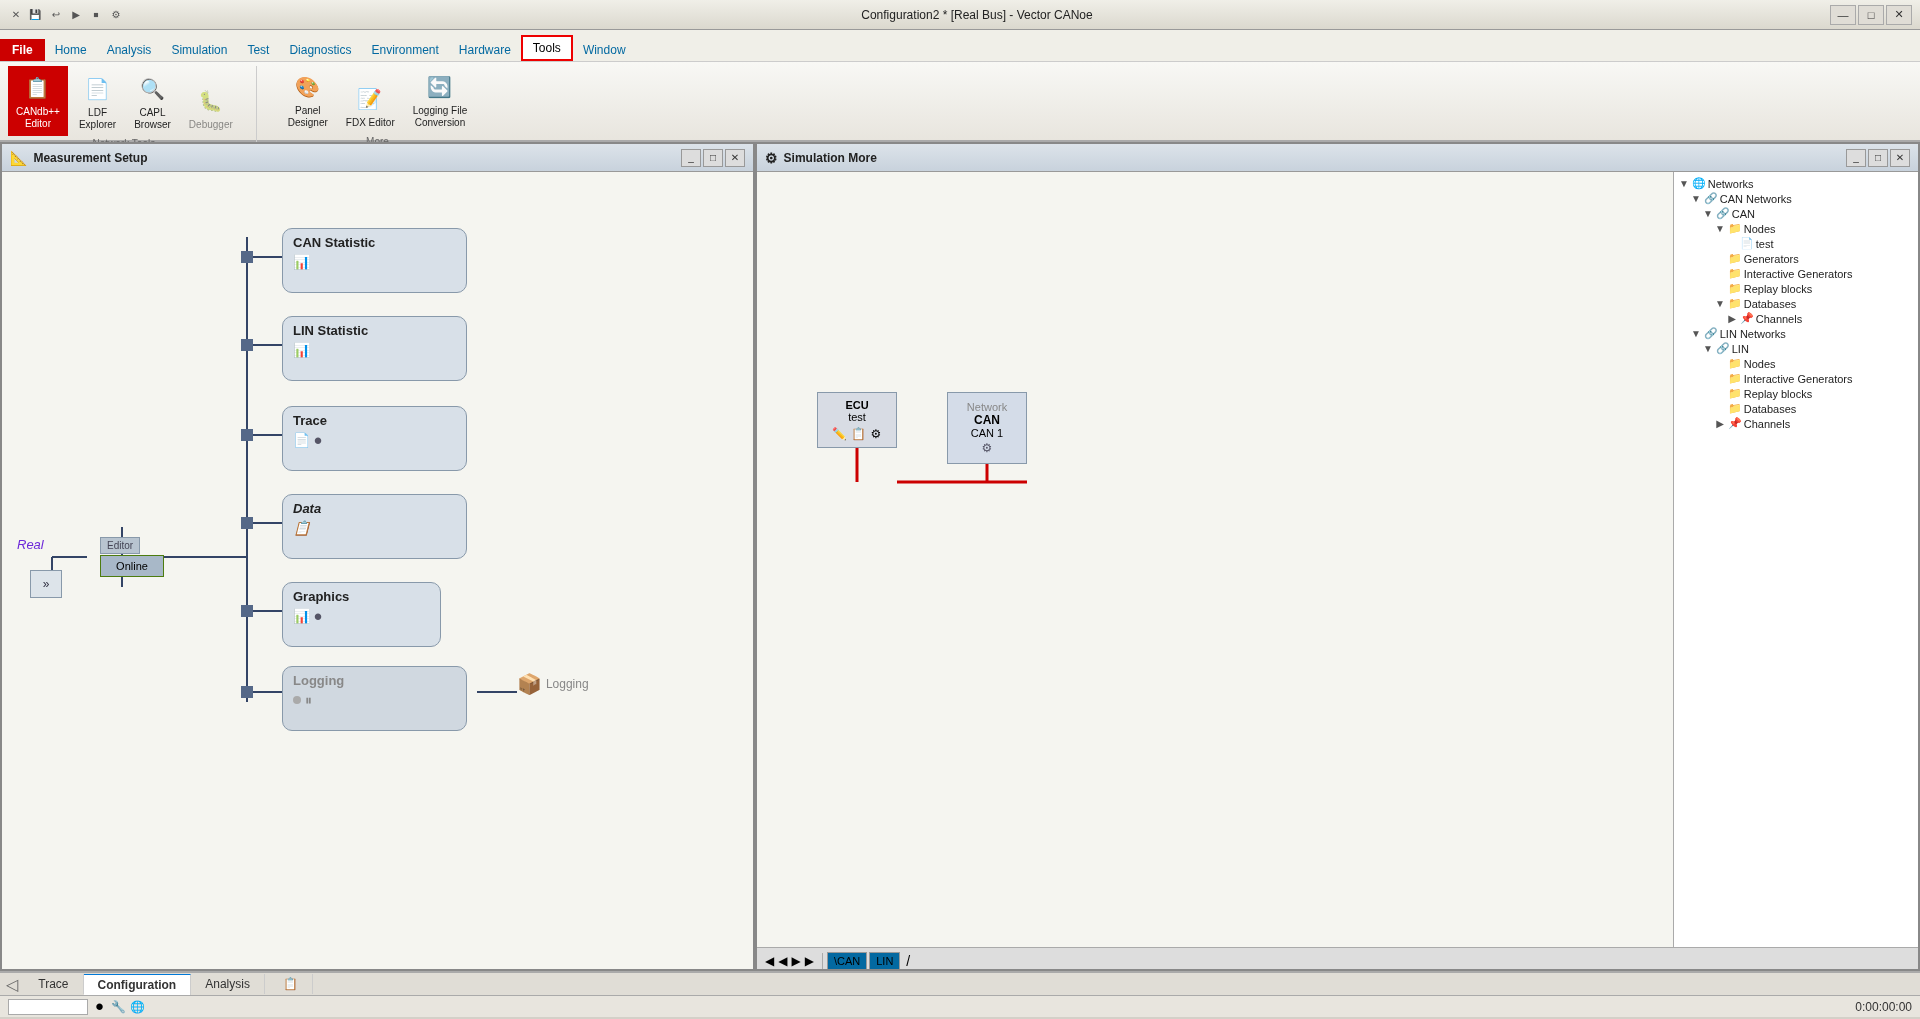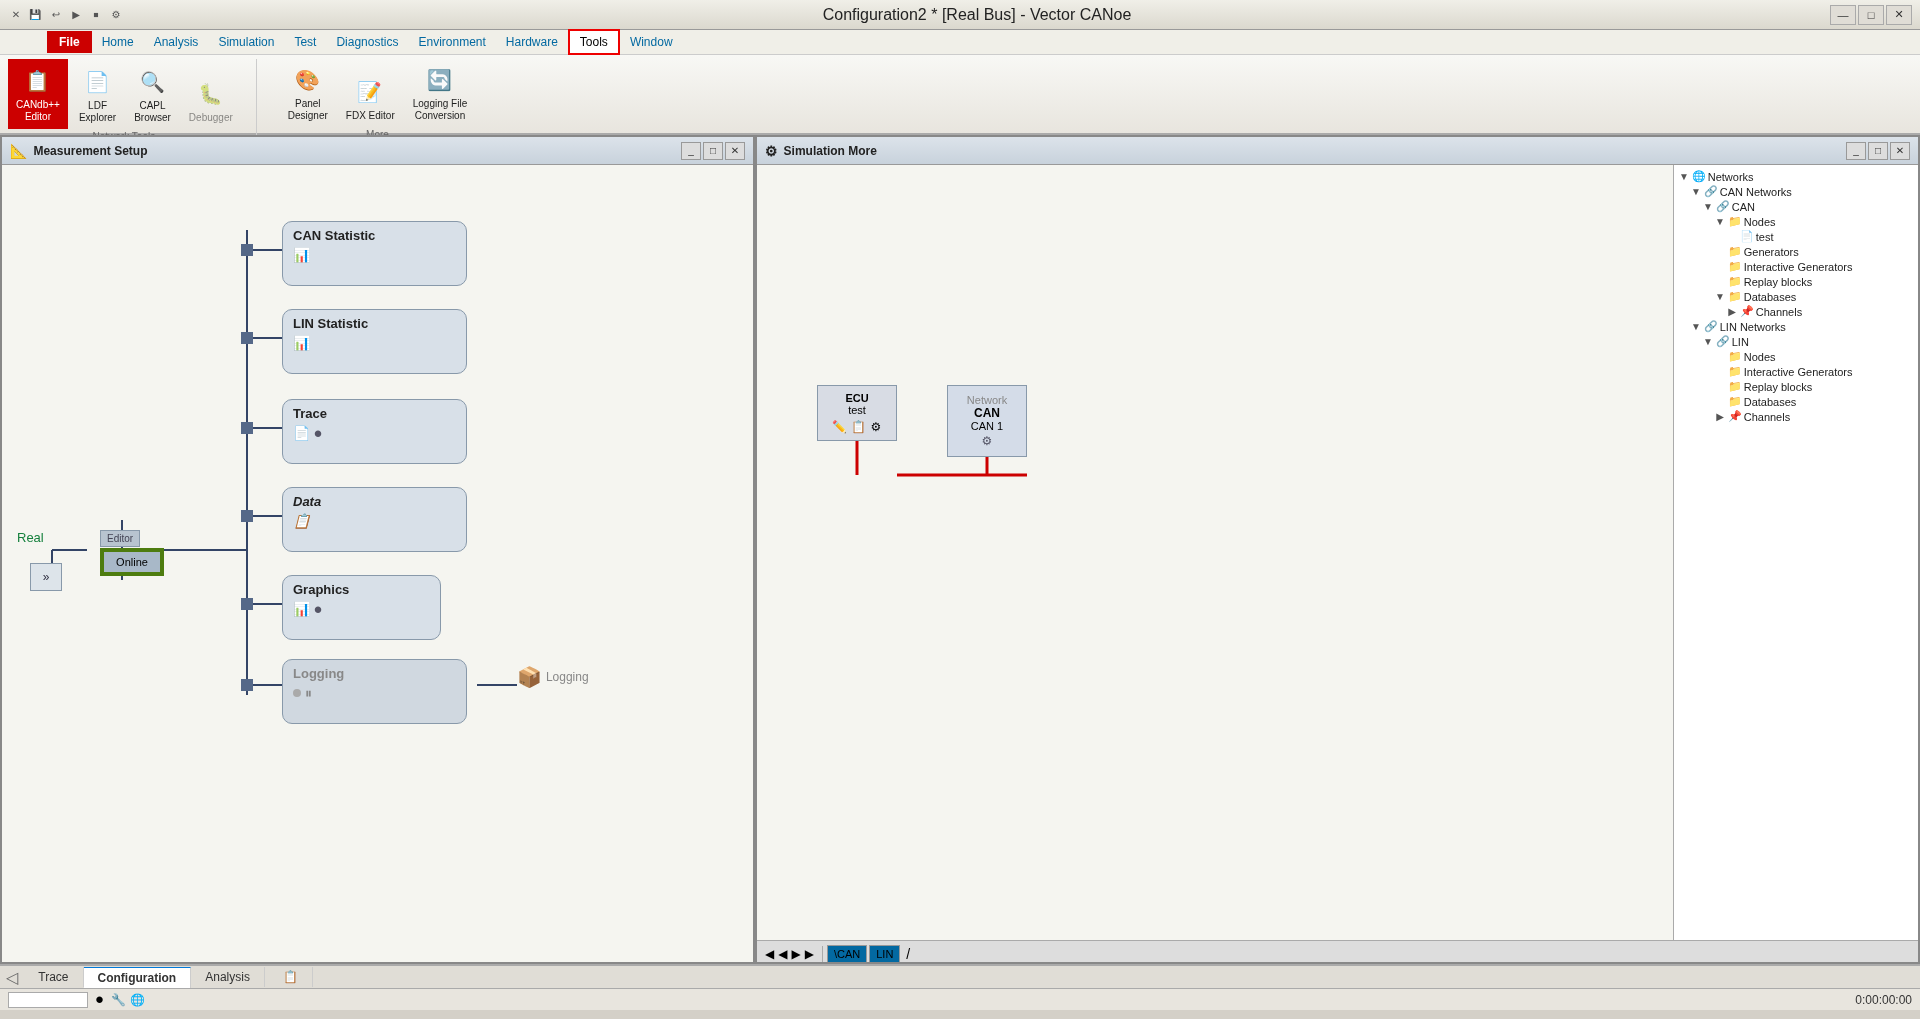--- a/index.html
+++ b/index.html
@@ -3,27 +3,27 @@
   <meta charset="utf-8">
   <style>
     * { box-sizing: border-box; margin: 0; padding: 0; }
     body { font-family: 'Segoe UI', Tahoma, Geneva, Verdana, sans-serif; font-size: 12px; background: #d4d0c8; overflow: hidden; width: 1920px; height: 1019px; }
 
     
     .title-bar { height: 30px; background: linear-gradient(180deg, #f0efe8 0%, #dbd8ce 100%); display: flex; align-items: center; justify-content: space-between; border-bottom: 1px solid #999; padding: 0 8px; }
     .title-bar-left { display: flex; align-items: center; gap: 8px; }
     .title-bar-icons { display: flex; gap: 4px; align-items: center; }
     .tb-icon { width: 16px; height: 16px; display: flex; align-items: center; justify-content: center; font-size: 10px; color: #555; cursor: pointer; }
-    .title-text { font-size: 16px; color: #222; flex: 1; text-align: center; }
+    .title-text { font-size: 12px; color: #222; flex: 1; text-align: center; }
     .title-bar-controls { display: flex; gap: 2px; }
     .title-btn { width: 26px; height: 20px; display: flex; align-items: center; justify-content: center; background: #e0ddd6; border: 1px solid #aaa; cursor: pointer; font-size: 11px; color: #333; }
     .title-btn.close { background: #e0ddd6; }
 
     
-    .menu-bar { height: 25px; background: #f0efe8; display: flex; align-items: center; border-bottom: 1px solid #ccc; padding-left: 47px; }
+    .menu-bar { height: 32px; background: #f0efe8; display: flex; align-items: flex-end; border-bottom: 1px solid #ccc; }
     .menu-item { padding: 4px 10px; cursor: pointer; font-size: 12px; color: #0369a1; }
     .menu-item.active { background: #fff; border: 1px solid #0078d7; color: #000; }
     .menu-item.file-item { background: #c00; color: #fff; padding: 4px 12px; font-weight: bold; }
     .menu-item.highlighted { border: 2px solid #e00; }
 
     
     .ribbon { background: linear-gradient(180deg, #f8f8f5 0%, #e8e5de 100%); border-bottom: 2px solid #aaa; padding: 4px 8px; display: flex; gap: 20px; align-items: flex-start; }
     .ribbon-group { display: flex; flex-direction: column; align-items: center; border-right: 1px solid #ccc; padding-right: 16px; margin-right: 4px; }
     .ribbon-group:last-child { border-right: none; }
     .ribbon-items { display: flex; gap: 4px; align-items: flex-end; }
@@ -48,21 +48,21 @@
 
     
     .panel-content { flex: 1; background: #f5f5f0; padding: 10px; overflow: hidden; position: relative; }
 
     
     .flow-container { position: relative; width: 100%; height: 100%; }
     .flow-node { position: absolute; background: #d8e0e8; border: 1px solid #8899aa; border-radius: 10px; cursor: pointer; }
     .flow-node-title { font-size: 13px; font-weight: bold; color: #222; padding: 6px 10px 2px 10px; }
     .flow-node-icons { padding: 2px 10px 6px 10px; display: flex; gap: 4px; }
     .flow-node-icon { font-size: 14px; color: #556; }
-    .online-box { position: absolute; background: #a8b8c8; border: 4px solid #4d7c0f; padding: 4px 8px; font-size: 11px; text-align: center; cursor: pointer; }
+    .online-box { position: absolute; background: #a8b8c8; border: 1px solid #4d7c0f; padding: 4px 8px; font-size: 11px; text-align: center; cursor: pointer; }
     .arrow-btn { position: absolute; background: #dde4ea; border: 1px solid #8899aa; display: flex; align-items: center; justify-content: center; cursor: pointer; font-size: 12px; color: #334; }
 
     
     .sim-content { display: flex; flex: 1; overflow: hidden; }
     .sim-canvas { flex: 1; background: #f5f5f0; position: relative; }
     .sim-tree { width: 245px; background: #fff; border-left: 1px solid #aaa; overflow-y: auto; padding: 4px; }
 
     
     .ecu-node { position: absolute; background: #d8dce4; border: 1px solid #8899aa; width: 80px; text-align: center; padding: 6px 4px; }
     .ecu-title { font-size: 11px; font-weight: bold; }
@@ -221,21 +221,21 @@
 
           <line x1="110" y1="375" x2="235" y2="375" stroke="#334466" stroke-width="2"></line>
           <line x1="110" y1="345" x2="110" y2="405" stroke="#334466" stroke-width="2"></line>
 
           <line x1="40" y1="375" x2="75" y2="375" stroke="#334466" stroke-width="2"></line>
           <line x1="40" y1="375" x2="40" y2="395" stroke="#334466" stroke-width="2"></line>
 
           <line x1="465" y1="510" x2="505" y2="510" stroke="#334466" stroke-width="2"></line>
         </svg>
 
-        <div style="position:absolute; left:5px; top:355px; font-size:13px; color:#15803d;">Real</div>
+        <div style="position:absolute; left:5px; top:355px; font-size:13px; color:#6d28d9;font-style:italic;">Real</div>
 
         <div class="arrow-btn" style="position:absolute; left:18px; top:388px; width:32px; height:28px;">»</div>
 
         <div style="position:absolute; left:88px; top:355px;">
           <div class="offline-badge">Editor</div>
         </div>
 
         <div class="online-box" style="position:absolute; left:88px; top:373px; width:64px;">
           <span>Online</span>
         </div>

